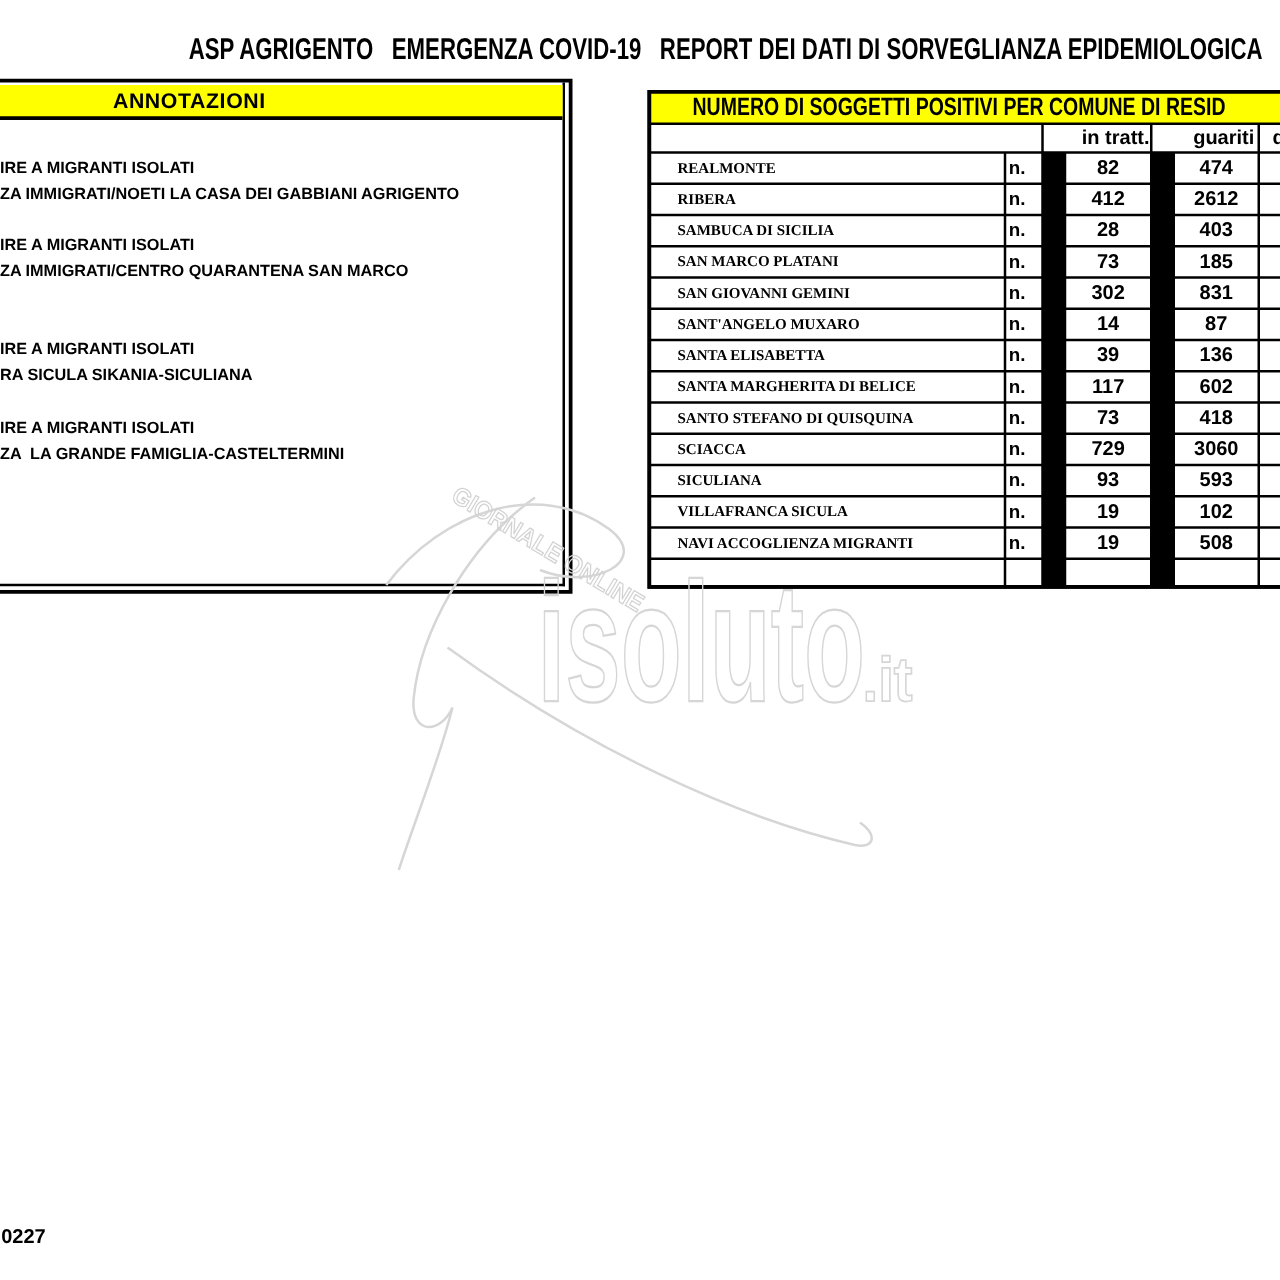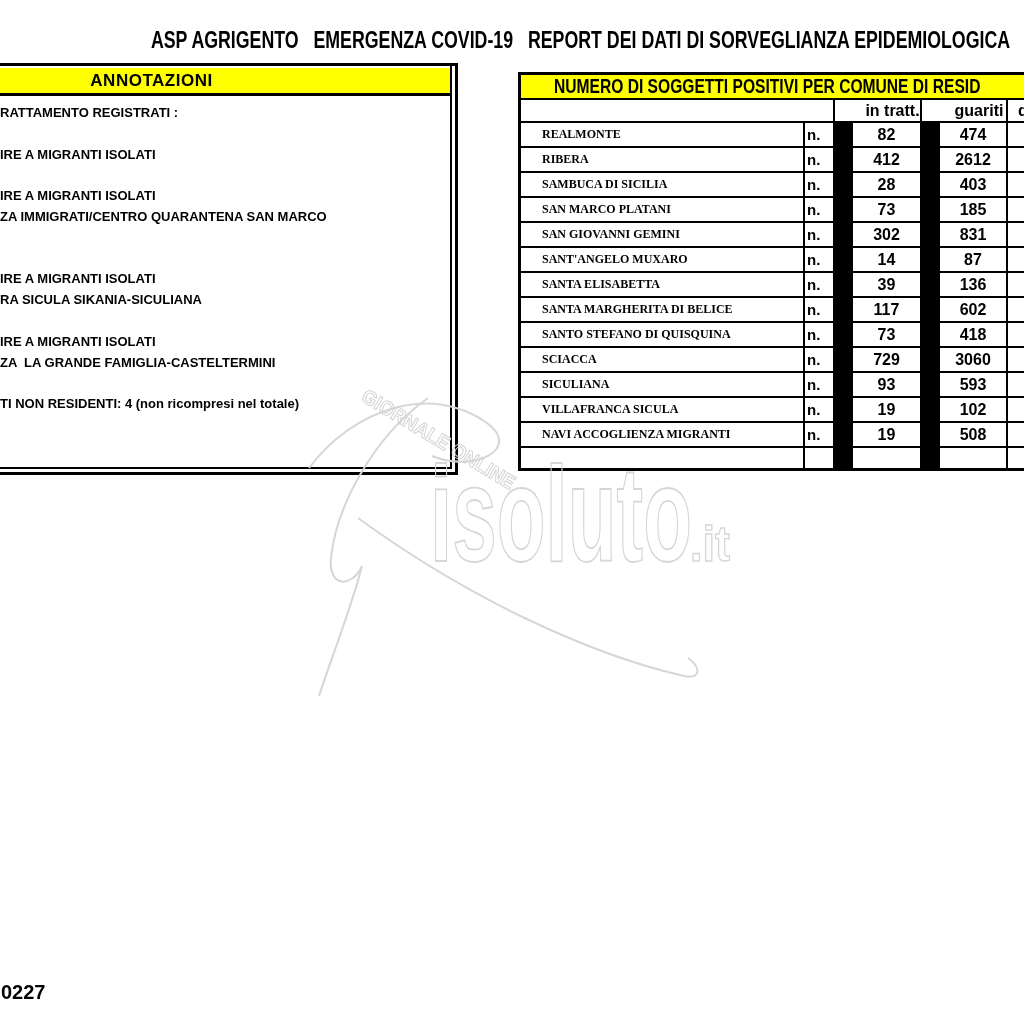--- a/index.html
+++ b/index.html
@@ -32,49 +32,48 @@
   .t-title{grid-column:1/-1;background:#FFFF00;line-height:23px;padding-left:33px;white-space:nowrap;}
   .t-title span{display:inline-block;font-size:20px;transform:scaleX(.78);transform-origin:left;white-space:pre;}
   .h-blank{grid-column:1/3;}
   .h-col{font-size:16px;text-align:center;line-height:21px;padding-left:30px;}
   .h-cut{font-size:16px;text-align:left;line-height:21px;padding-left:10px;}
   .c-name{font-size:12px;line-height:23px;padding-left:21px;white-space:nowrap;font-family:Liberation Serif, serif;}
   .c-n{font-size:15px;line-height:23px;padding-left:2px;}
   .c-num{font-size:16px;line-height:23px;text-align:center;margin-left:18px;}
 
   
-  .footer-frag{position:absolute;left:1px;top:981px;font-size:20px;}
+  .footer-frag{position:absolute;left:1px;top:981px;font-size:16px;}
 
   
   .watermark{position:absolute;left:0;top:0;z-index:9;pointer-events:none;}
 </style>
 </head>
 <body>
 
 <div class="page-title"><span>ASP AGRIGENTO   EMERGENZA COVID-19   REPORT DEI DATI DI SORVEGLIANZA EPIDEMIOLOGICA</span></div>
 
 <section class="ann-box">
   <div class="ann-inner">
     <div class="ann-header">ANNOTAZIONI</div>
     <div class="ann-body">
-        <div class="ann-line">RATTAMENTO REGISTRATI :</div>
         <div class="ann-line"></div>
         <div class="ann-line">IRE A MIGRANTI ISOLATI</div>
+        <div class="ann-line">ZA IMMIGRATI/NOETI LA CASA DEI GABBIANI AGRIGENTO</div>
         <div class="ann-line"></div>
         <div class="ann-line">IRE A MIGRANTI ISOLATI</div>
         <div class="ann-line">ZA IMMIGRATI/CENTRO QUARANTENA SAN MARCO</div>
         <div class="ann-line"></div>
         <div class="ann-line"></div>
         <div class="ann-line">IRE A MIGRANTI ISOLATI</div>
         <div class="ann-line">RA SICULA SIKANIA-SICULIANA</div>
         <div class="ann-line"></div>
         <div class="ann-line">IRE A MIGRANTI ISOLATI</div>
         <div class="ann-line">ZA  LA GRANDE FAMIGLIA-CASTELTERMINI</div>
         <div class="ann-line"></div>
-        <div class="ann-line">TI NON RESIDENTI: 4 (non ricompresi nel totale)</div>
       </div>
   </div>
 </section>
 
 <section class="pos-table">
   <div class="cell t-title"><span>NUMERO DI SOGGETTI POSITIVI PER COMUNE DI RESID</span></div>
   <div class="cell h-blank"></div>
   <div class="cell h-col">in tratt.</div>
   <div class="cell h-col">guariti</div>
   <div class="cell h-cut">d</div>

